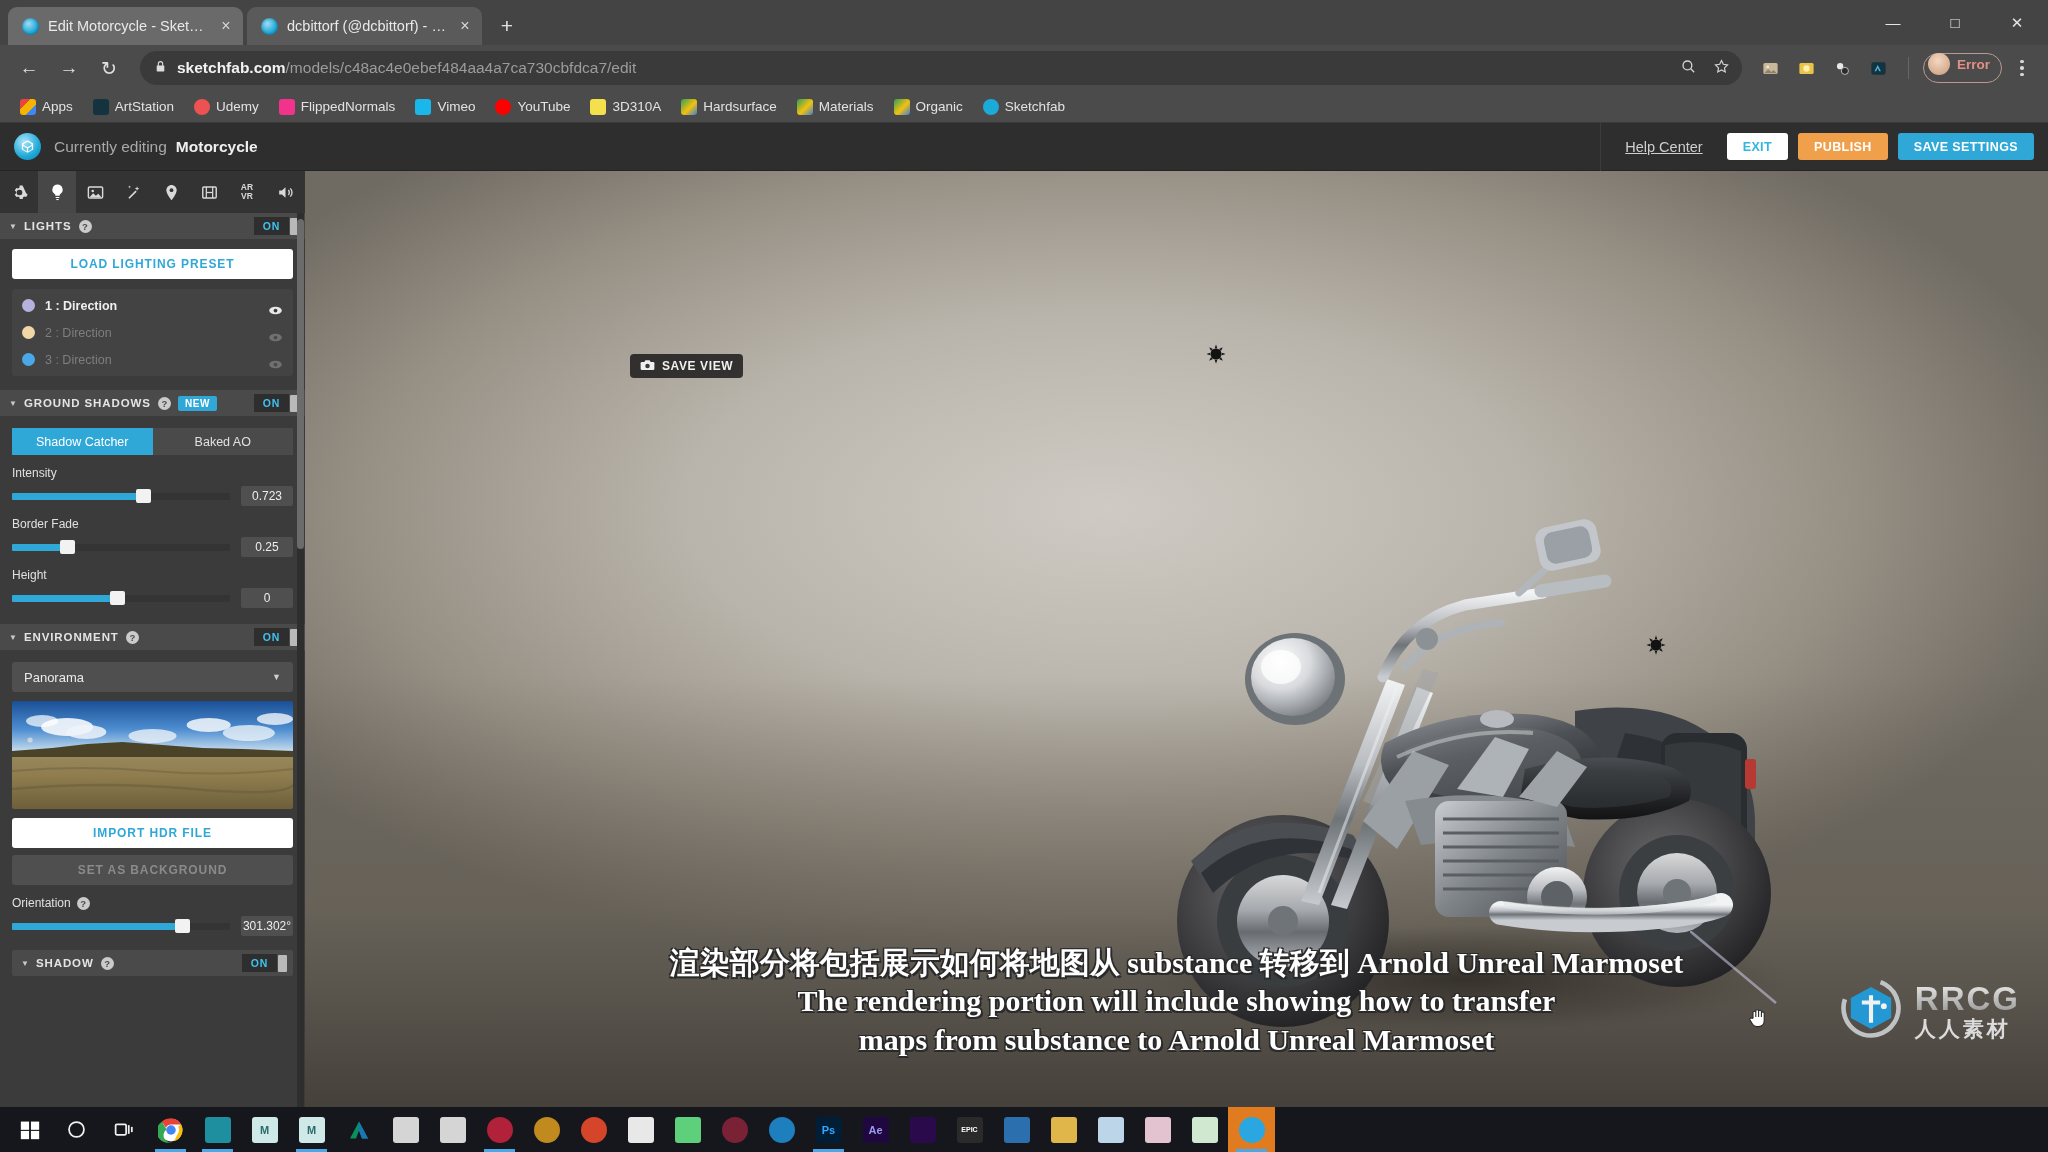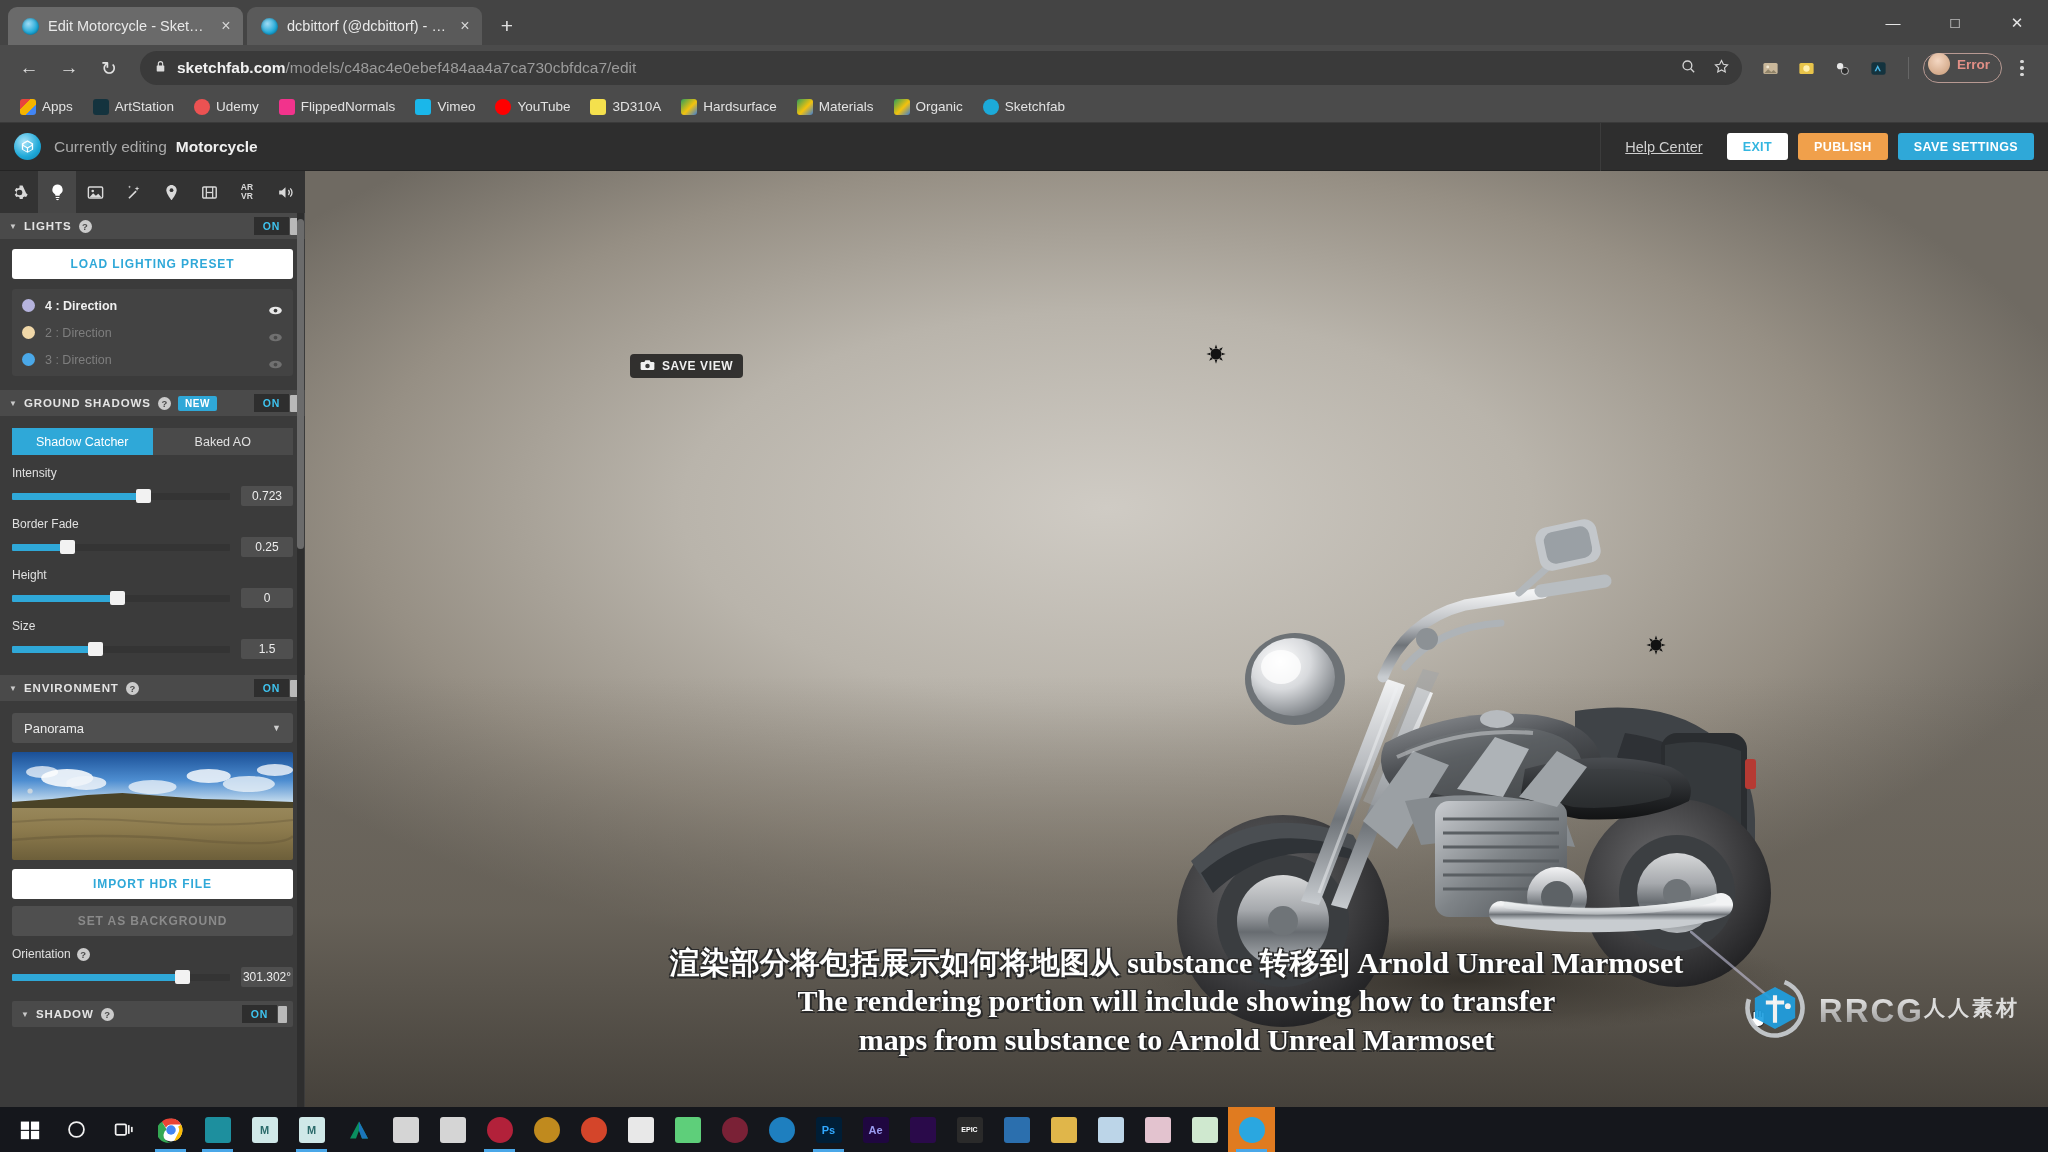--- a/index.html
+++ b/index.html
@@ -133,21 +133,21 @@
 
   .subs { position:absolute; left:0; right:0; bottom:48px; text-align:center; pointer-events:none; }
   .subline { font-family:"Liberation Serif", serif; font-weight:700; color:#ffffff;
              text-shadow:2px 2px 0 #2a2a2a, -1.5px -1.5px 0 #2a2a2a, 1.5px -1.5px 0 #2a2a2a, -1.5px 1.5px 0 #2a2a2a;
              line-height:1.28; }
   .subline.l1 { font-size:30px; }
   .subline.l2 { font-size:30px; }
   .subline.l3 { font-size:30px; }
 
   .watermark { position:absolute; right:28px; bottom:62px; display:flex; align-items:center; gap:11px; opacity:.92; }
-  .wm-text { display:flex; flex-direction:row; line-height:1; }
+  .wm-text { display:flex; flex-direction:column; line-height:1; }
   .wm-rrcg { font-size:33px; font-weight:800; letter-spacing:2px;
              background:linear-gradient(180deg,#fafafa,#9a9a9a); -webkit-background-clip:text; background-clip:text; color:transparent; }
   .wm-cn { font-size:21px; font-weight:700; letter-spacing:3px; color:#e8e8e8; margin-top:3px; }
 
   
   .taskbar { position:absolute; left:0; bottom:0; width:2048px; height:45px; background:#15171c; display:flex; align-items:center; padding-left:6px; }
   .tbicon { width:47px; height:45px; display:flex; align-items:center; justify-content:center; position:relative; }
   .tbicon .sq { width:26px; height:26px; border-radius:3px; display:flex; align-items:center; justify-content:center;
                 font-size:11px; font-weight:700; color:#fff; }
   .tbicon.active::after { content:""; position:absolute; bottom:0; left:8px; right:8px; height:3px; background:#4aa7e8; }
@@ -364,21 +364,21 @@
           <span class="toggle">
             <span class="onbox">ON</span>
             <span class="knob"></span>
           </span>
         </div>
         <div class="panel">
           <div class="wbtn">LOAD LIGHTING PRESET</div>
           <div class="lightlist">
             <div class="lrow">
               <span class="ldot" style="background:#b5b3dd;"></span>
-              <span class="lname">4 : Direction</span>
+              <span class="lname">1 : Direction</span>
               <span class="eye"><svg viewBox="0 0 24 14" width="15" height="9">
                     <ellipse cx="12" cy="7" rx="10" ry="6" fill="#e8e8e8"></ellipse>
                     <circle cx="12" cy="7" r="3" fill="#3b3b3b"></circle>
                   </svg></span>
             </div>
             <div class="lrow off">
               <span class="ldot" style="background:#f0d7a8;"></span>
               <span class="lname">2 : Direction</span>
               <span class="eye"><svg viewBox="0 0 24 14" width="15" height="9">
                     <ellipse cx="12" cy="7" rx="10" ry="6" fill="#707070"></ellipse>
@@ -438,30 +438,20 @@
             <div class="lbl">Height</div>
             <div class="sliderrow">
               <span class="track">
                 <span class="fill" style="width:48%"></span>
                 <span class="thumb" style="left:48%"></span>
               </span>
               <span class="valbox">0</span>
             </div>
           </div>
 
-          <div class="ctl">
-            <div class="lbl">Size</div>
-            <div class="sliderrow">
-              <span class="track">
-                <span class="fill" style="width:38%"></span>
-                <span class="thumb" style="left:38%"></span>
-              </span>
-              <span class="valbox">1.5</span>
-            </div>
-          </div>
         </div>
 
         <div class="sect" style="margin-top:12px;">
           <span class="caret">▼</span>
           <span class="stitle">ENVIRONMENT</span>
           <span class="qmark">?</span>
           <span class="toggle">
             <span class="onbox">ON</span>
             <span class="knob"></span>
           </span>

